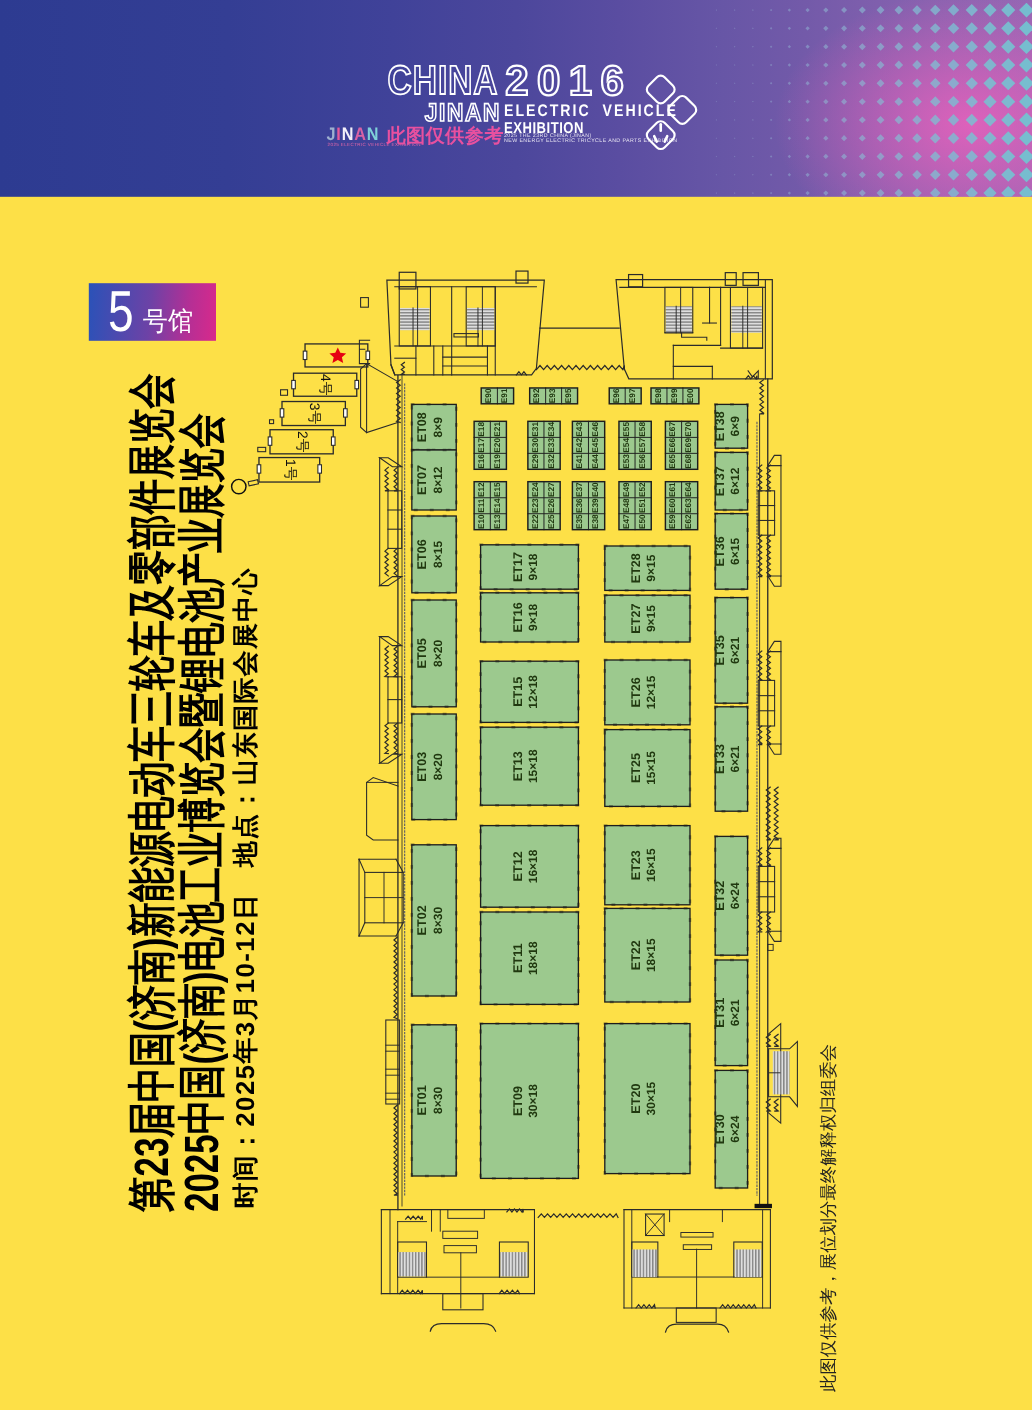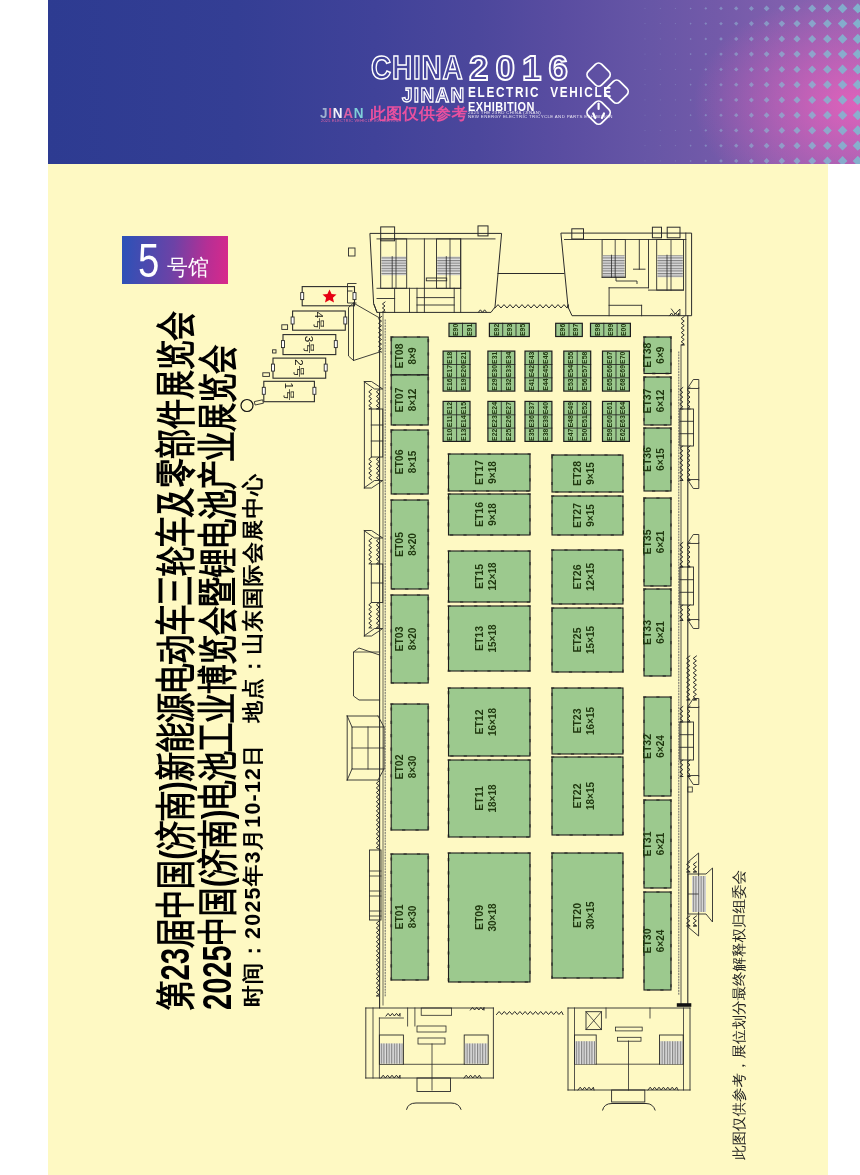--- a/index.html
+++ b/index.html
@@ -1,18 +1,18 @@
 <!DOCTYPE html>
 <html><head>
 <meta charset="utf-8">
 <style>
   html,body { margin:0; padding:0; background:#fff; width:860px; height:1175px; overflow:hidden;
                font-family:"Liberation Sans", sans-serif; }
   .abs { position:absolute; }
-  #page { position:relative; width:780px; height:1175px; background:#fef9c3;margin-left:48px; }
+  #page { position:relative; width:860px; height:1175px; background:#fde047; }
 </style>
 </head>
 <body>
 <div id="page">
 
 <div class="abs" style="left:0;top:0;width:860px;height:163.5px;overflow:hidden;
   background:
     radial-gradient(220px 150px at 94% 63%, rgba(240,97,189,0.82), rgba(240,97,189,0) 74%),
     linear-gradient(90deg,#2d3b91 0%,#343e94 22%,#404299 38%,#4c479c 50%,#5a4da1 60%,#6756a6 70%,#735aa9 78%,#7f5fad 85%,#8a63b0 92%,#9367b3 100%);">
 

